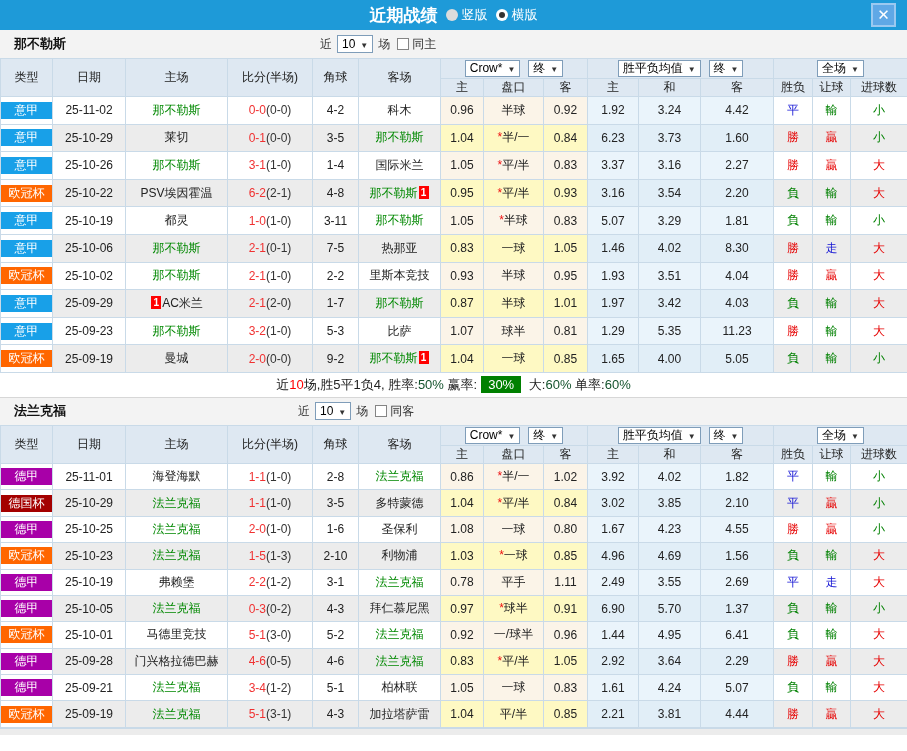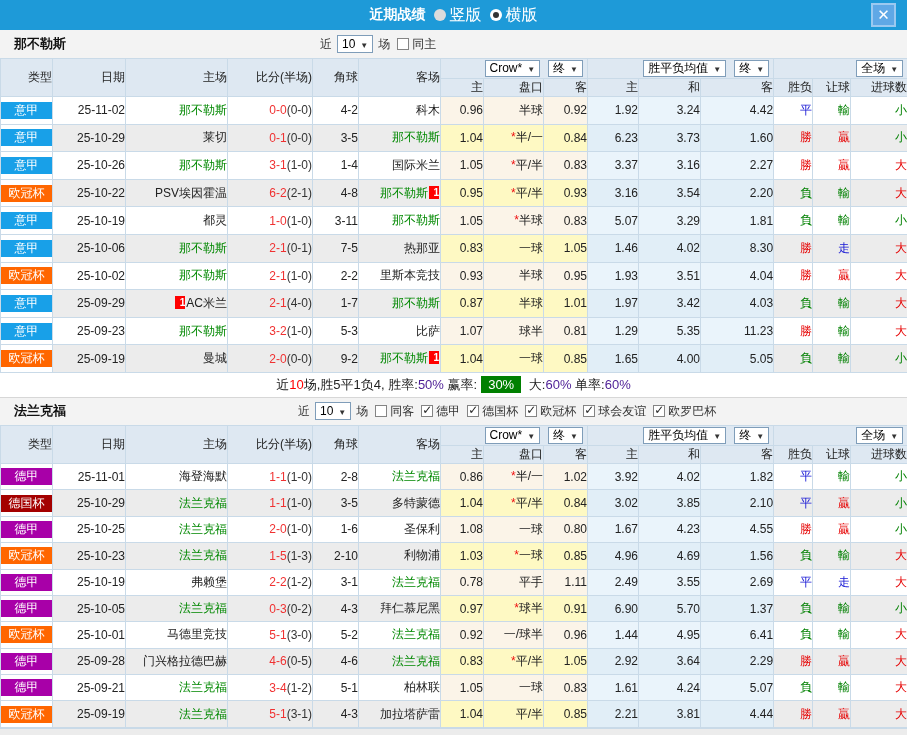--- a/index.html
+++ b/index.html
@@ -8,32 +8,32 @@
     font-family: "Liberation Sans", "DejaVu Sans", sans-serif;
     background: #fff; font-size: 12px;
   }
   .app { width: 907px; height: 751px; position: relative; background: #fff; }
 
   
   .titlebar {
     height: 30px; background: #1e9ad8; position: relative;
     display: flex; align-items: center; justify-content: center;
   }
-  .titlebar .title { color:#fff; font-weight:bold; font-size:14px; }
+  .titlebar .title { color:#fff; font-weight:bold; font-size:17px; }
   .radio {
     width: 12px; height: 12px; border-radius: 50%;
     background: #dcdcdc; display: inline-block; vertical-align: -2px;
     margin: 0 4px 0 8px; position: relative; cursor: pointer;
   }
   .radio.selected { background: #fff; }
   .radio.selected::after {
     content:""; position:absolute; left:3px; top:3px; width:6px; height:6px;
     border-radius:50%; background:#333;
   }
-  .radio-label { color:#fff; font-size:16px; cursor:pointer; }
+  .radio-label { color:#fff; font-size:13px; cursor:pointer; }
   .close-btn {
     position:absolute; right:11px; top:3px; width:25px; height:24px;
     background:#5fa8e6; border:2px solid #9bc9f0; color:#fff;
     font-weight:bold; font-size:15px; line-height:20px; text-align:center; cursor:pointer;
   }
 
   
   .filter-row {
     height: 28px; background: #f3f3f3; position: relative;
     display: flex; align-items: center;
@@ -57,21 +57,21 @@
     display: inline-block; vertical-align: -2px; margin: 0 3px 0 7px;
     position: relative; cursor: pointer;
   }
   .checkbox.checked::after {
     content: "✓"; position: absolute; left: 0px; top: -3px;
     font-size: 12px; font-weight: bold; color: #222;
   }
   .cb-label { cursor: pointer; text-align: center; }
 
   
-  table { border-collapse: collapse; table-layout: fixed; width: 907px; text-align: right; }
+  table { border-collapse: collapse; table-layout: fixed; width: 907px; text-align: center; }
   th, td { border: 1px solid #c9dae8; overflow: hidden; white-space: nowrap; padding: 0; }
   thead th { background: #dee8f2; font-weight: normal; color: #222; font-size: 12px; }
   tr.hdr-top th { height: 20px; }
   tr.hdr-sub th { height: 13px; }
   thead th .select-box { height: 17px; line-height: 15px; margin: 0 4px; }
 
   col.w-type   { width: 52px; }
   col.w-date   { width: 73px; }
   col.w-home   { width: 102px; }
   col.w-score  { width: 85px; }
@@ -117,21 +117,21 @@
   td.res-g { color: #008000; }
 
   
   .summary {
     height: 24px; display: flex; align-items: center; justify-content: center;
     font-size: 13px; background: #fff;
   }
   .summary span { white-space: pre; }
   .sum-k { color: #222; }
   .sum-r { color: #f00; }
-  .sum-b { color: #4c1d95; }
+  .sum-b { color: #14532d; }
   .sum-gbox { background: #008000; color: #fff; padding: 1px 7px; margin: 0 4px; }
 
   .bottom-strip { height: 7px; background: #ececec; border-top: 1px solid #c9dae8; }
 </style>
 </head>
 <body>
 
 <div class="app">
 
   <div class="titlebar">
@@ -335,21 +335,21 @@
           <td class="plain res-r">勝</td>
           <td class="plain res-r">贏</td>
           <td class="plain res-r">大</td>
         </tr>
         <tr class="even">
           <td class="type-cell">
             <span class="badge" style="background: rgb(24, 160, 232);">意甲</span>
           </td>
           <td class="plain">25-09-29</td>
           <td class="plain"><span class="rc">1</span><span class="team">AC米兰</span></td>
-          <td class="plain"><span class="ft">2-1</span><span class="ht">(4-0)</span></td>
+          <td class="plain"><span class="ft">2-1</span><span class="ht">(2-0)</span></td>
           <td class="plain">1-7</td>
           <td class="plain"><span class="team green">那不勒斯</span></td>
           <td class="cream">0.87</td>
           <td class="cream">半球</td>
           <td class="cream">1.01</td>
           <td class="blu">1.97</td>
           <td class="blu">3.42</td>
           <td class="blu">4.03</td>
           <td class="plain res-g">負</td>
           <td class="plain res-g">輸</td>
@@ -410,21 +410,20 @@
     </div>
 
   <div class="filter-row bordered-top">
     <span class="team-name">法兰克福</span>
     <span class="filter-controls fc-1">
       <span>近</span>
       <span class="select-box">10</span>
       <span>场</span>
       <span class="checkbox"></span>
       <span class="cb-label">同客</span>
-      <span id="leagues1"><span class="checkbox checked"></span><span class="cb-label">德甲</span><span class="checkbox checked"></span><span class="cb-label">德国杯</span><span class="checkbox checked"></span><span class="cb-label">欧冠杯</span><span class="checkbox checked"></span><span class="cb-label">球会友谊</span><span class="checkbox checked"></span><span class="cb-label">欧罗巴杯</span></span>
     </span>
   </div>
 
   <table class="s1">
     <colgroup>
       <col class="w-type">
         <col class="w-date">
         <col class="w-home">
         <col class="w-score">
       <col class="w-corner">

